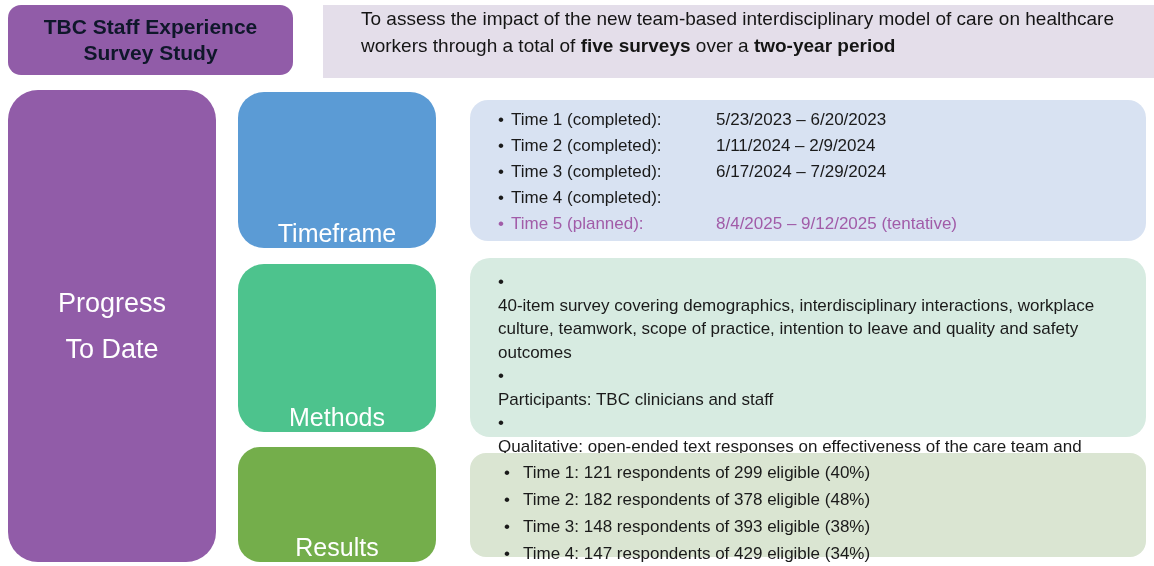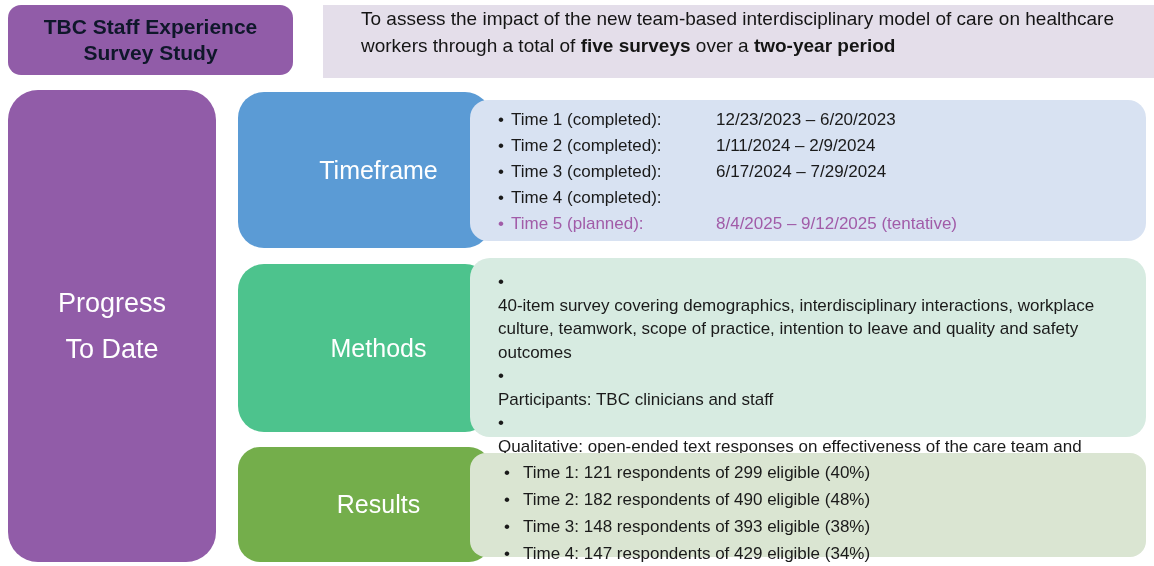--- a/index.html
+++ b/index.html
@@ -28,22 +28,22 @@
   .progress-box {
     position:absolute; left:8px; top:90px; width:208px; height:472px;
     background:#915CA8; border-radius:30px;
     display:flex; align-items:center; justify-content:center;
   }
   .progress-box .txt {
     color:#ffffff; font-size:27px; line-height:46px; text-align:center; white-space:pre-line;
   }
   
   .cat-box {
-    position:absolute; left:238px; width:225px;
-    display:flex; align-items:center; justify-content:center;padding-left:28px;
+    position:absolute; left:238px; width:198px;
+    display:flex; align-items:flex-end; justify-content:center;
   }
   .cat-box .txt { color:#ffffff; font-size:25px; }
   .cat-timeframe { top:92px;  height:156px; background:#5B9BD5; border-radius:26px; }
   .cat-methods   { top:264px; height:168px; background:#4DC38D; border-radius:26px; }
   .cat-results   { top:447px; height:115px; background:#74AE4B; border-radius:22px; }
   
   .panel { position:absolute; left:470px; width:676px; color:#1a1a1a; }
   .panel-timeframe {
     top:100px; height:141px; background:#D8E2F2; border-radius:18px;
     padding:7px 0 0 28px; box-sizing:border-box;
@@ -91,21 +91,21 @@
     <div class="txt">Methods</div>
   </div>
   <div class="cat-box cat-results">
     <div class="txt">Results</div>
   </div>
 
   <div class="panel panel-timeframe">
     <div class="t-row">
       <span class="dot"></span>
       <span class="t-label">Time 1 (completed):</span>
-      <span class="t-dates">12/23/2023 – 6/20/2023</span>
+      <span class="t-dates">5/23/2023 – 6/20/2023</span>
     </div>
     <div class="t-row">
       <span class="dot"></span>
       <span class="t-label">Time 2 (completed):</span>
       <span class="t-dates">1/11/2024 – 2/9/2024</span>
     </div>
     <div class="t-row">
       <span class="dot"></span>
       <span class="t-label">Time 3 (completed):</span>
       <span class="t-dates">6/17/2024 – 7/29/2024</span>
@@ -136,21 +136,21 @@
     </div>
   </div>
 
   <div class="panel panel-results">
     <div class="r-row">
       <span class="dot"></span>
       <span>Time 1: 121 respondents of 299 eligible (40%)</span>
     </div>
     <div class="r-row">
       <span class="dot"></span>
-      <span>Time 2: 182 respondents of 490 eligible (48%)</span>
+      <span>Time 2: 182 respondents of 378 eligible (48%)</span>
     </div>
     <div class="r-row">
       <span class="dot"></span>
       <span>Time 3: 148 respondents of 393 eligible (38%)</span>
     </div>
     <div class="r-row">
       <span class="dot"></span>
       <span>Time 4: 147 respondents of 429 eligible (34%)</span>
     </div>
   </div>

